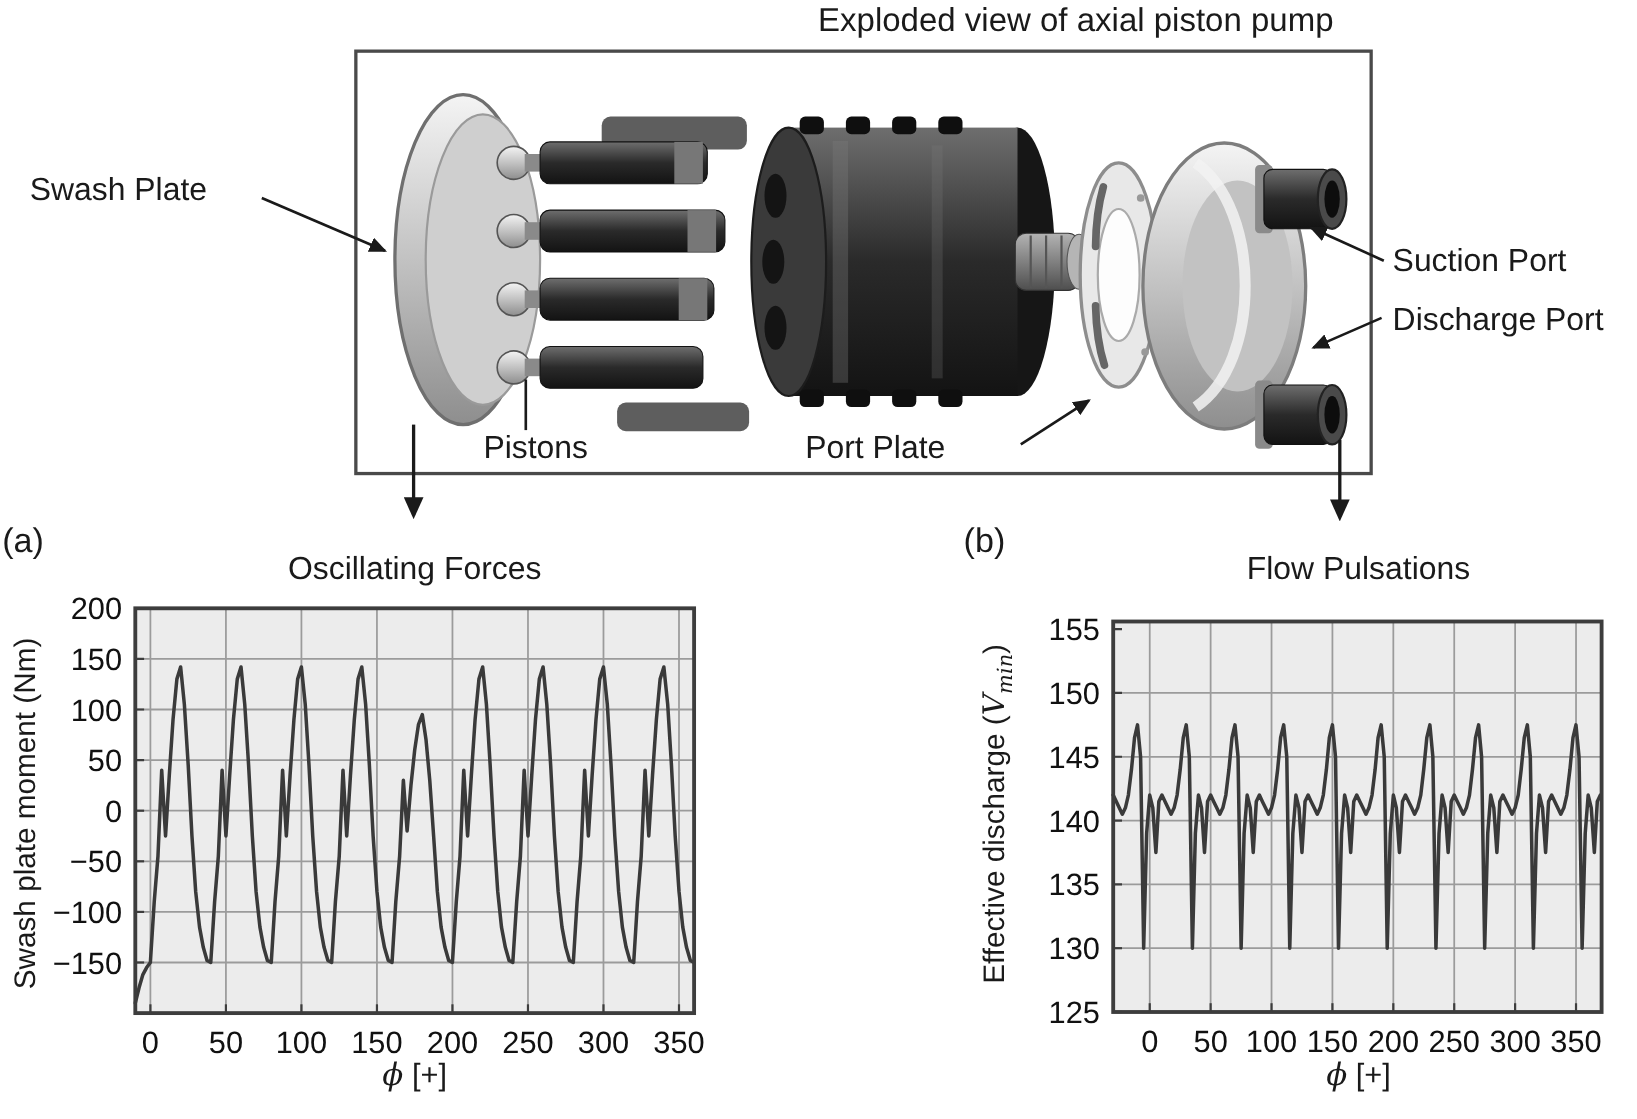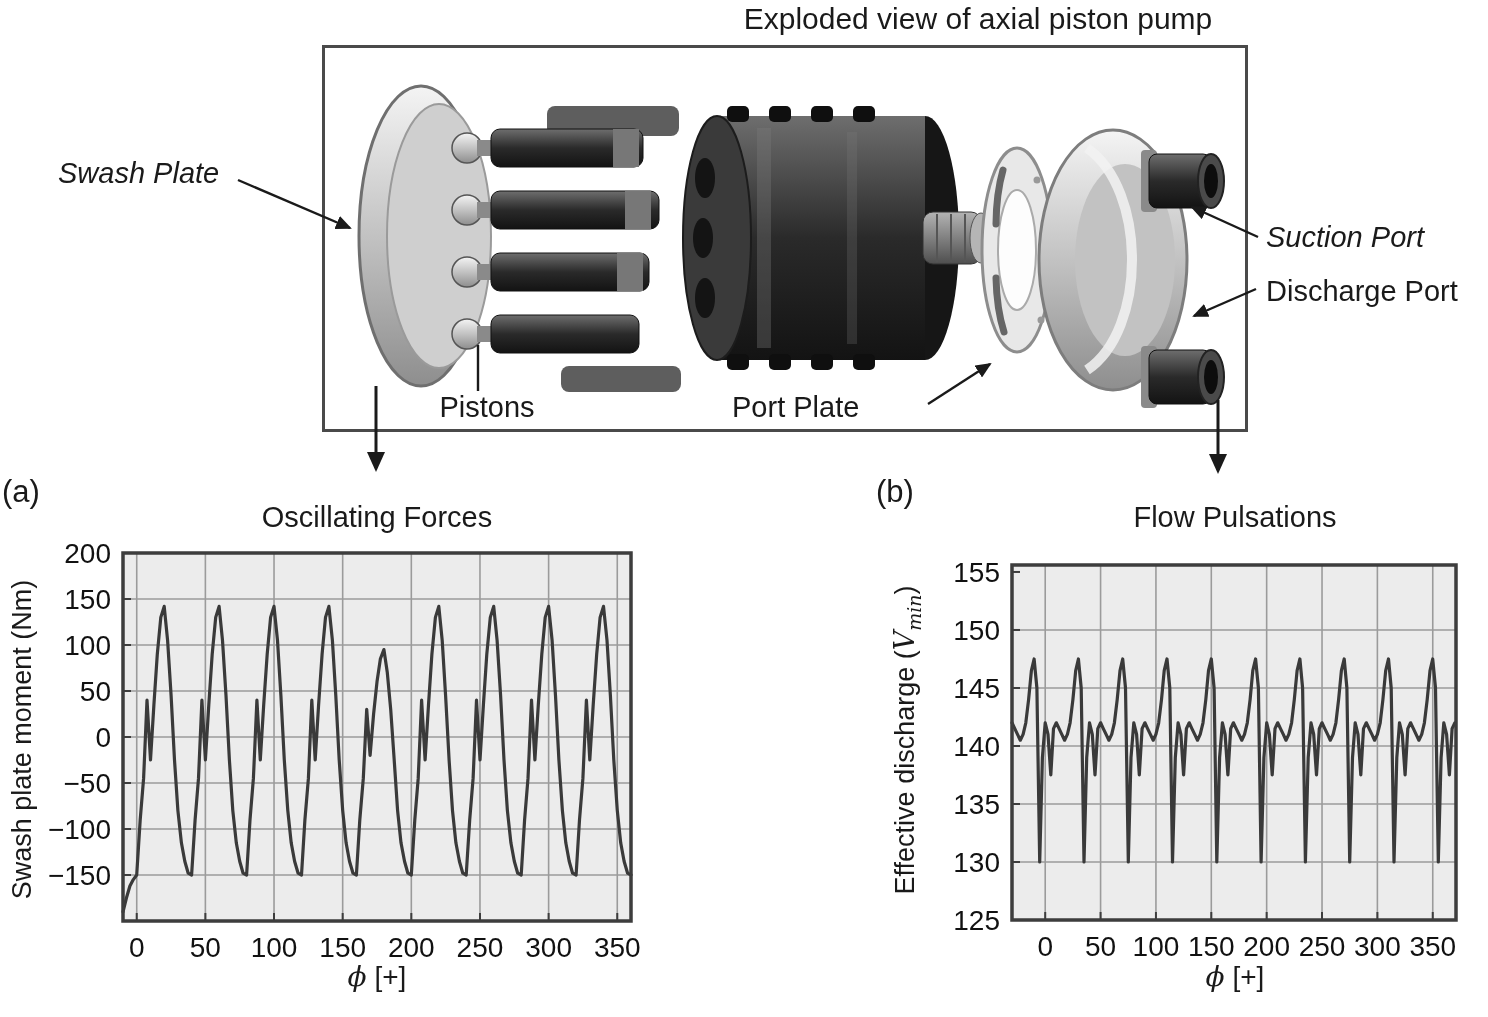--- a/index.html
+++ b/index.html
@@ -124,24 +124,24 @@
         <g>
           <rect x="816" y="298" width="16" height="62" rx="4" fill="#8a8a8a"></rect>
           <rect x="824" y="302" width="62" height="54" rx="8" fill="url(#pgDark)" stroke="#111"></rect>
           <ellipse cx="886" cy="329" rx="13" ry="27" fill="#4a4a4a" stroke="#222" stroke-width="2"></ellipse>
           <ellipse cx="886" cy="329" rx="7" ry="17" fill="#0d0d0d"></ellipse>
         </g>
       </g>
     </svg>
   </div>
 
-  <div class="lbl" style="left:58px;top:157px;font-style:italic;">Swash Plate</div>
+  <div class="lbl" style="left:27px;top:157px;">Swash Plate</div>
   <div class="lbl ctr" style="left:427px;top:391px;width:120px;">Pistons</div>
   <div class="lbl" style="left:732px;top:391px;">Port Plate</div>
-  <div class="lbl" style="left:1266px;top:221px;font-style:italic;">Suction Port</div>
+  <div class="lbl" style="left:1266px;top:221px;">Suction Port</div>
   <div class="lbl" style="left:1266px;top:275px;">Discharge Port</div>
 
   <div class="lbl" style="left:2px;top:474px;font-size:31px;">(a)</div>
   <div class="lbl" style="left:876px;top:474px;font-size:31px;">(b)</div>
 
   <div class="lbl ctr" style="left:1012px;top:501px;width:446px;font-size:29px;">Flow Pulsations</div>
   <div class="lbl ctr" style="left:123px;top:501px;width:508px;font-size:29px;">Oscillating Forces</div>
 
   <div class="lbl ctr rot" style="left:-142px;top:724px;width:330px;font-size:27px;">Swash plate moment (Nm)</div>
   <div class="lbl ctr rot" style="left:757px;top:726px;width:300px;font-size:27px;"><span>Effective discharge (</span><span class="phi">V</span><span class="sub">min</span><span>)</span></div>

